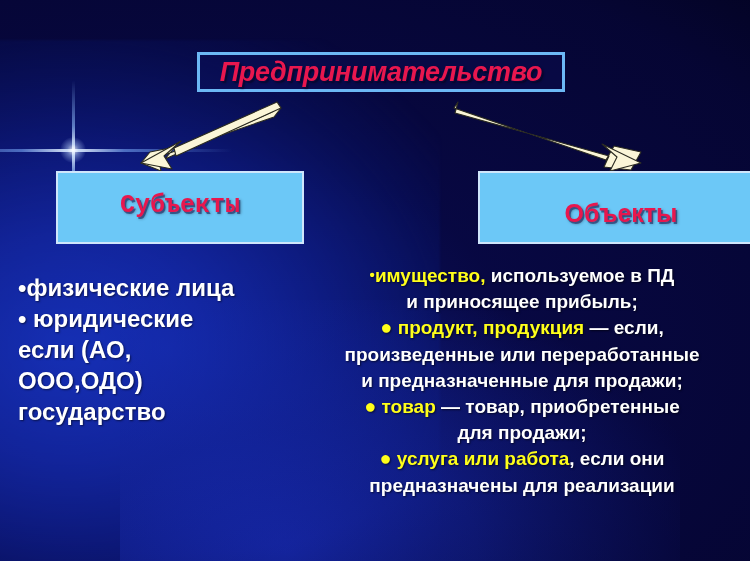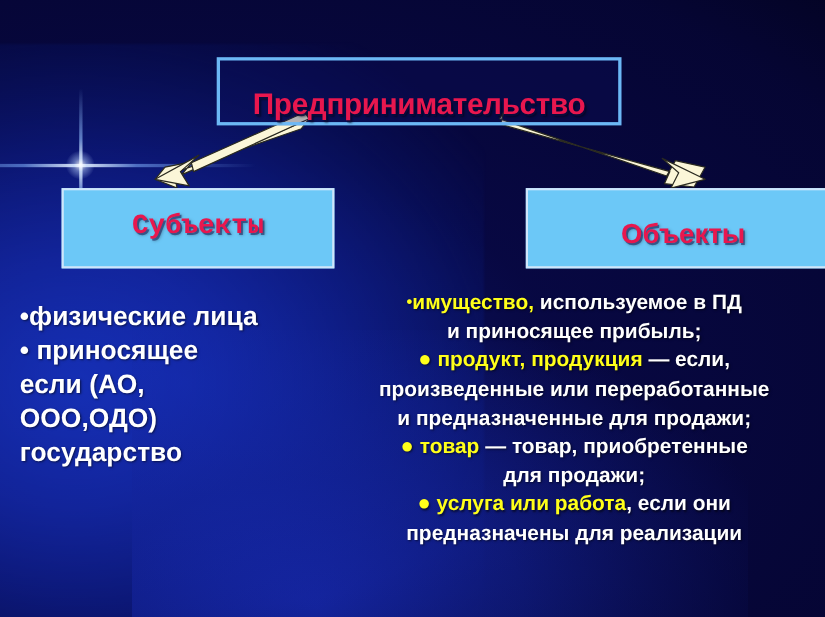--- a/index.html
+++ b/index.html
@@ -103,27 +103,28 @@
       rgba(255,255,255,0.85) 0%,
       rgba(190,215,255,0.45) 32%,
       rgba(120,160,255,0) 72%);
   }
   
   .title-box {
     position: absolute;
     left: 197px;
     top: 52px;
     width: 368px;
-    height: 62px;
+    height: 40px;
     border: 3px solid #6cb8f5;
     box-sizing: border-box;
     background: rgba(14,16,96,0.30);
     display: flex;
-    align-items: flex-end;
+    align-items: center;
     justify-content: center;
+    font-style: italic;
   }
   .title-text {
     font-size: 27px;
     font-weight: bold;
     color: #e8174e;
     letter-spacing: -0.3px;
     white-space: nowrap;
     text-shadow: 1px 1px 0 rgba(10,10,60,0.85),
                  2px 2px 2px rgba(0,0,0,0.45);
   }
@@ -226,21 +227,21 @@
   <div class="cat-box left">
     <span class="cat-label">Субъекты</span>
   </div>
 
   <div class="cat-box right">
     <span class="cat-label">Объекты</span>
   </div>
 
   <div class="col left" id="subjects-col">
       <div class="ln">•физические лица</div>
-      <div class="ln">• приносящее</div>
+      <div class="ln">• юридические</div>
       <div class="ln">если (АО,</div>
       <div class="ln">ООО,ОДО)</div>
       <div class="ln">государство</div>
     </div>
 
   <div class="col right" id="objects-col">
       <div class="ln"><span class="bullet-sm hl">•</span><span class="hl">имущество,</span><span> используемое в ПД</span></div>
       <div class="ln"><span> и приносящее прибыль;</span></div>
       <div class="ln"><span class="bullet-dot">●</span><span class="hl">  продукт, продукция</span><span> — если,</span></div>
       <div class="ln"><span>произведенные или переработанные</span></div>

